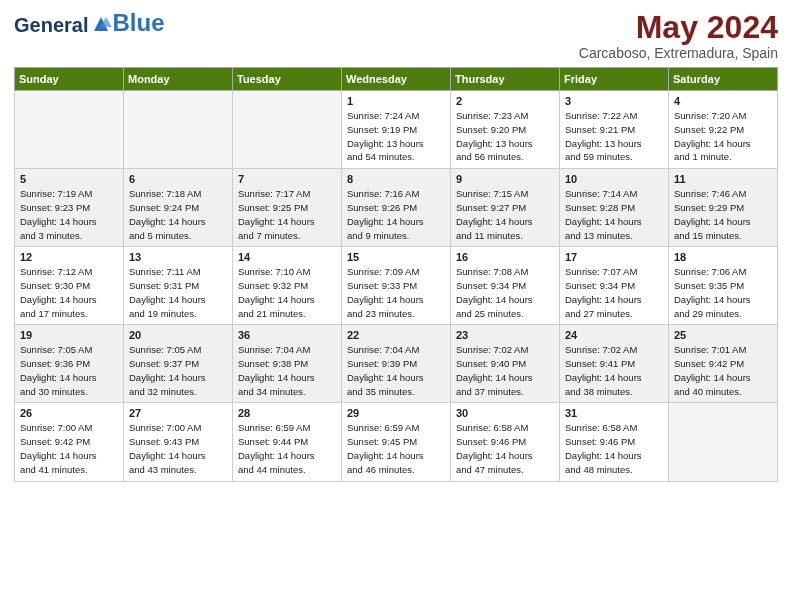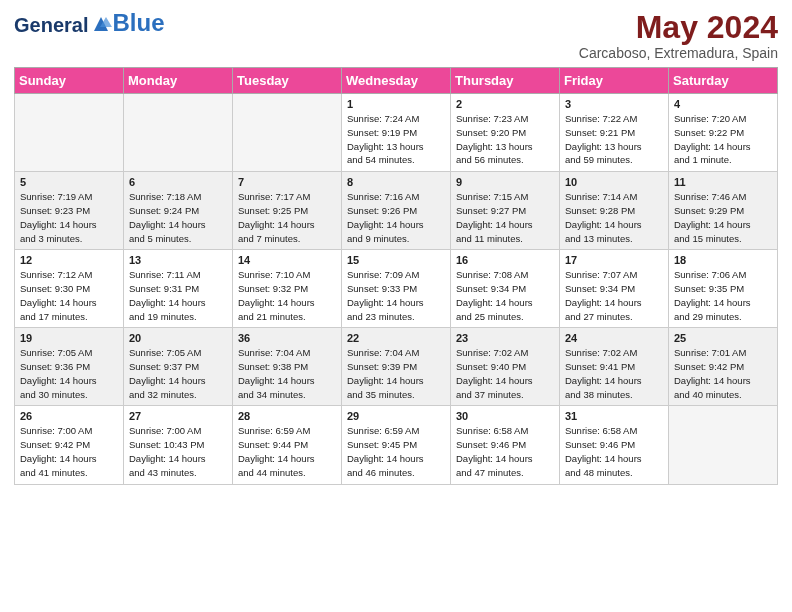--- a/index.html
+++ b/index.html
@@ -43,23 +43,23 @@
     .subtitle {
       font-size: 14px;
       color: #555;
     }
     table {
       width: 100%;
       border-collapse: collapse;
       table-layout: fixed;
     }
     th {
-      background-color: #ec4899;
+      background-color: #4d7c0f;
       color: #fff;
-      font-size: 13px;
+      font-size: 11px;
       font-weight: bold;
       padding: 5px 4px;
       text-align: left;
       border: 1px solid #aaa;
     }
     td {
       vertical-align: top;
       border: 1px solid #ccc;
       padding: 4px 5px;
       font-size: 9.5px;
@@ -230,21 +230,21 @@
             <div class="day-info"><span>Sunrise: 7:01 AM</span><br><span>Sunset: 9:42 PM</span><br><span>Daylight: 14 hours</span><br><span>and 40 minutes.</span><br></div>
           </td>
         </tr>
         <tr>
           <td>
             <span class="day-num">26</span>
             <div class="day-info"><span>Sunrise: 7:00 AM</span><br><span>Sunset: 9:42 PM</span><br><span>Daylight: 14 hours</span><br><span>and 41 minutes.</span><br></div>
           </td>
           <td>
             <span class="day-num">27</span>
-            <div class="day-info"><span>Sunrise: 7:00 AM</span><br><span>Sunset: 10:43 PM</span><br><span>Daylight: 14 hours</span><br><span>and 43 minutes.</span><br></div>
+            <div class="day-info"><span>Sunrise: 7:00 AM</span><br><span>Sunset: 9:43 PM</span><br><span>Daylight: 14 hours</span><br><span>and 43 minutes.</span><br></div>
           </td>
           <td>
             <span class="day-num">28</span>
             <div class="day-info"><span>Sunrise: 6:59 AM</span><br><span>Sunset: 9:44 PM</span><br><span>Daylight: 14 hours</span><br><span>and 44 minutes.</span><br></div>
           </td>
           <td>
             <span class="day-num">29</span>
             <div class="day-info"><span>Sunrise: 6:59 AM</span><br><span>Sunset: 9:45 PM</span><br><span>Daylight: 14 hours</span><br><span>and 46 minutes.</span><br></div>
           </td>
           <td>

